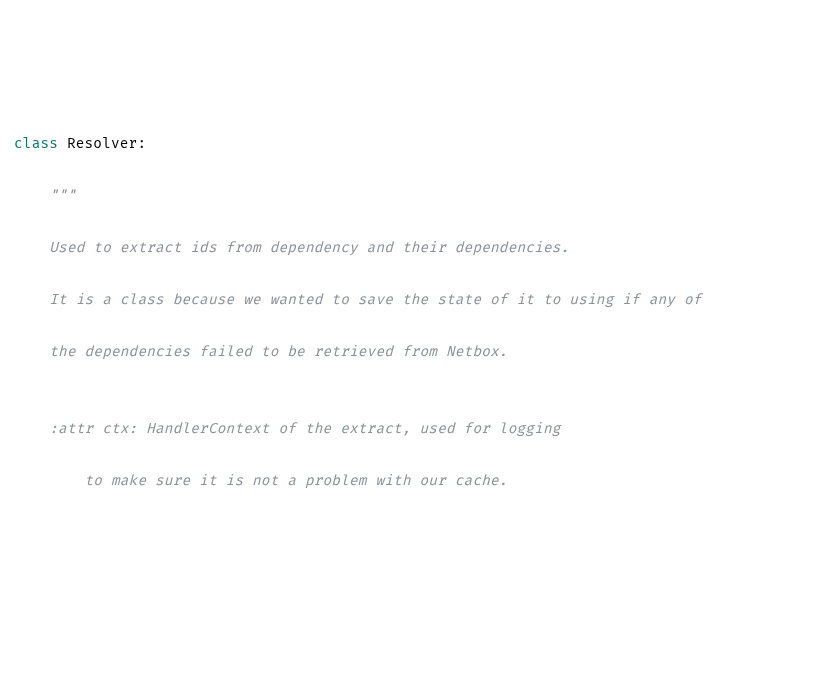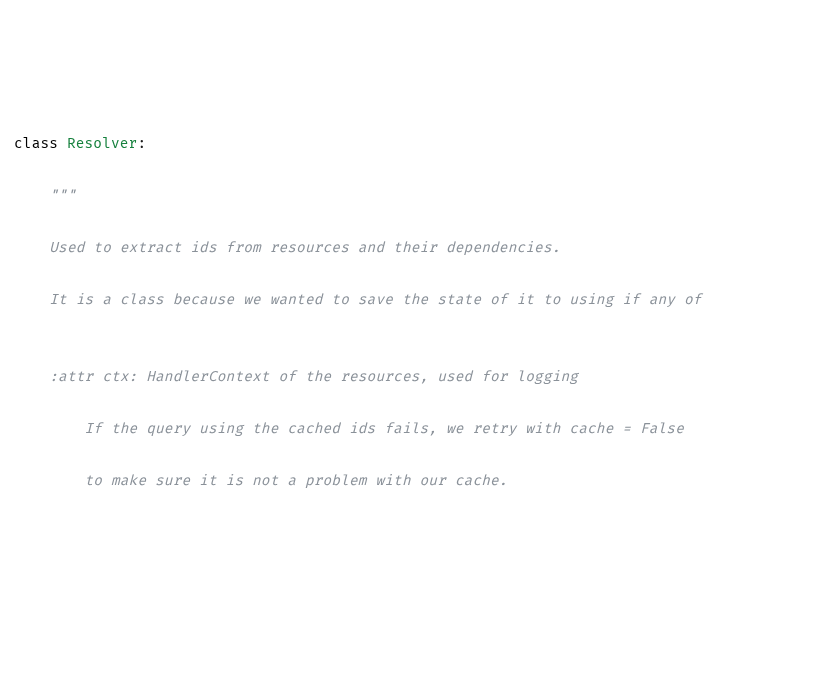--- a/index.html
+++ b/index.html
@@ -12,38 +12,38 @@
   width: 836px;
   height: 675px;
   line-height: 1.85;
   letter-spacing: 0.2px;
 }
 .code-area {
   padding: 2px 0 0 14px;
 }
 .line { display: block; }
 .highlighted { background: #f3f6fa; width: 100%; display: inline-block; }
-.kw { color: #000000; }
-.cls { color: #15803d; }
+.kw { color: #0f766e; }
+.cls { color: #000000; }
 .punct { color: #1a1a1a; }
 .doc { color: #8a9199; font-style: italic; }
 </style>
 </head>
 <body>
 
 
 
 <div class="code-area">
 <span class="line"><span class="kw">class</span><span> </span><span class="cls">Resolver</span><span class="punct">:</span></span>
 <span class="line doc">    """</span>
-<span class="line doc">    Used to extract ids from resources and their dependencies.</span>
+<span class="line doc">    Used to extract ids from dependency and their dependencies.</span>
 <span class="line doc">    It is a class because we wanted to save the state of it to using if any of</span>
+<span class="line doc">    the dependencies failed to be retrieved from Netbox.</span>
 <span class="line doc"></span>
-<span class="line doc">    :attr ctx: HandlerContext of the resources, used for logging</span>
-<span class="line doc">        If the query using the cached ids fails, we retry with cache = False</span>
+<span class="line doc">    :attr ctx: HandlerContext of the extract, used for logging</span>
 <span class="line doc">        to make sure it is not a problem with our cache.</span>
 
 
 
 <span class="line highlighted"></span>
 
 
 
 
 

